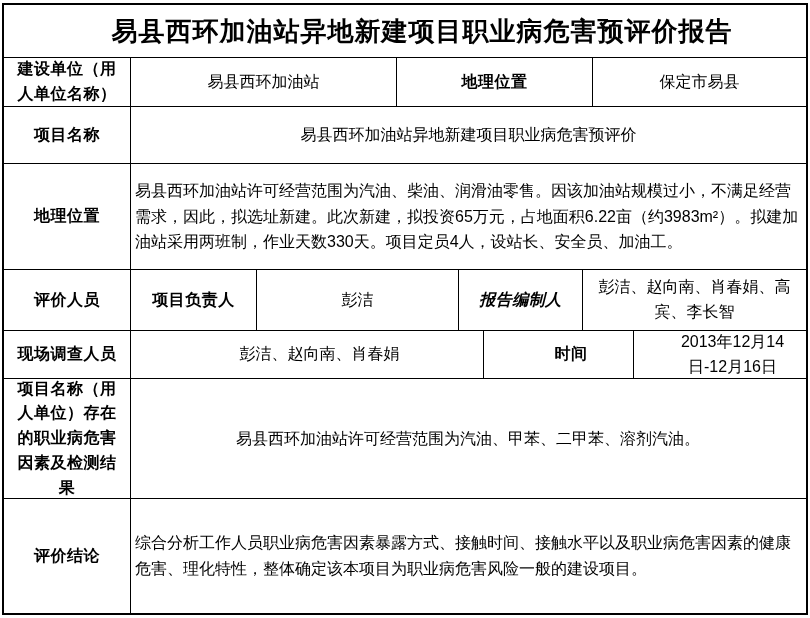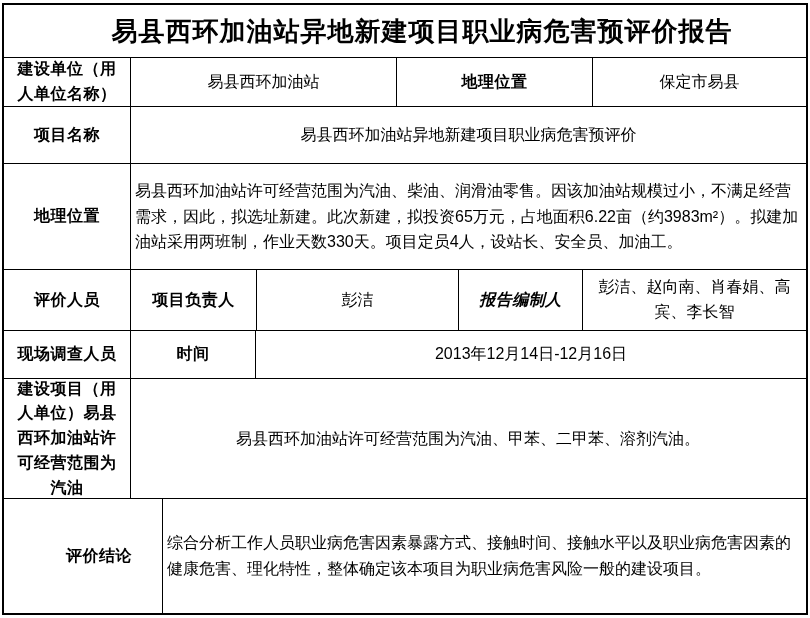--- a/index.html
+++ b/index.html
@@ -7,36 +7,36 @@
   .page {
     position:relative; width:810px; height:618px; background:#ffffff;
     font-family:"Liberation Sans", sans-serif; color:#000000;
   }
   .tbl {
     position:absolute; left:2px; top:3px; width:806px; height:612px;
     border:2px solid #000000; display:flex; flex-direction:column;
     background:#ffffff;
   }
   .row { display:flex; flex-direction:row; border-bottom:1px solid #000000; }
-  .row:last-child { border-bottom:none; flex:1;padding-left:32px; }
+  .row:last-child { border-bottom:none; flex:1; }
   .cell {
     border-right:1px solid #000000; display:flex; align-items:center;
     justify-content:center; text-align:center; font-size:16px;
     line-height:1.55; padding:2px 8px; overflow:hidden;
   }
   .cell:last-child { border-right:none; }
   .lbl { font-weight:bold; letter-spacing:0.5px; }
   .longtext { justify-content:center; align-items:center; text-align:left; padding:4px 5px 4px 4px; line-height:1.62; }
   .title-row { height:53px;padding-left:34px; }
   .title-cell {
     flex:1; display:flex; align-items:center; justify-content:center;
     font-weight:bold; font-size:26px; letter-spacing:1px; padding:2px;
   }
   .r1 { height:49px; } .r2 { height:57px; } .r3 { height:106px; }
-  .r4 { height:61px; } .r5 { height:48px; } .r6 { height:120px; }
+  .r4 { height:61px; } .r5 { height:48px;gap:25px; } .r6 { height:120px; }
   .w-label { width:127px; flex:none; }
   .r1 .c2 { width:266px; flex:none; } .r1 .c3 { width:196px; flex:none; } .r1 .c4 { flex:1; }
   .r4 .c2 { width:126px; flex:none; } .r4 .c3 { width:202px; flex:none;text-align:right; }
   .r4 .c4 { width:124px; flex:none;font-style:italic; } .r4 .c5 { flex:1; padding:2px 4px; }
   .r5 .c2 { width:328px; flex:none; } .r5 .c3 { width:125px; flex:none; } .r5 .c4 { flex:1; }
   .wide { flex:1; }
 </style>
 </head>
 <body>
 
@@ -67,26 +67,27 @@
     <div class="row r4">
       <div class="cell lbl w-label">评价人员</div>
       <div class="cell lbl c2">项目负责人</div>
       <div class="cell c3">彭洁</div>
       <div class="cell lbl c4">报告编制人</div>
       <div class="cell c5">彭洁、赵向南、肖春娟、高宾、李长智</div>
     </div>
 
     <div class="row r5">
       <div class="cell lbl w-label">现场调查人员</div>
+      <div class="cell c2">彭洁、赵向南、肖春娟</div>
       <div class="cell lbl c3">时间</div>
       <div class="cell c4">2013年12月14日-12月16日</div>
     </div>
 
     <div class="row r6">
-      <div class="cell lbl w-label">建设项目（用人单位）易县西环加油站许可经营范围为汽油</div>
+      <div class="cell lbl w-label">项目名称（用人单位）存在的职业病危害因素及检测结果</div>
       <div class="cell wide longtext">易县西环加油站许可经营范围为汽油、甲苯、二甲苯、溶剂汽油。</div>
     </div>
 
     <div class="row r7">
       <div class="cell lbl w-label">评价结论</div>
       <div class="cell wide longtext">综合分析工作人员职业病危害因素暴露方式、接触时间、接触水平以及职业病危害因素的健康危害、理化特性，整体确定该本项目为职业病危害风险一般的建设项目。</div>
     </div>
 
   </div>
 </div>

